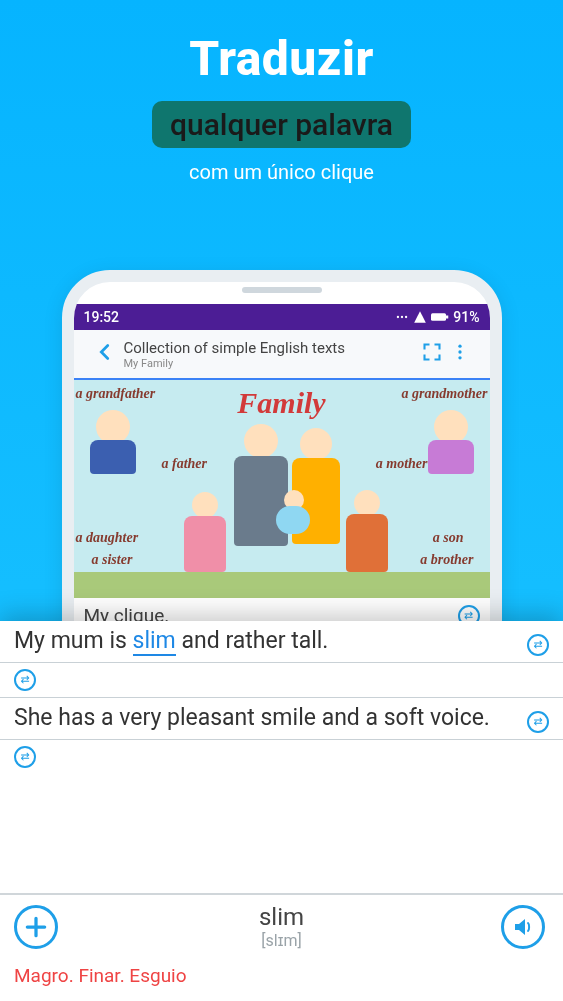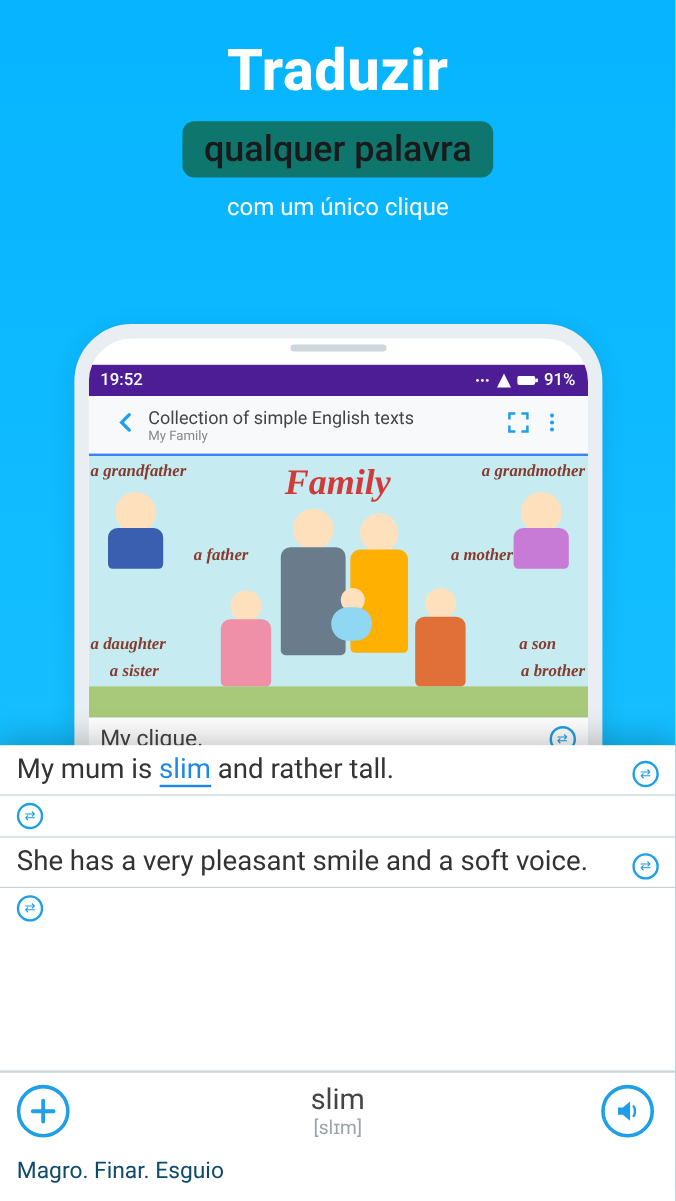--- a/index.html
+++ b/index.html
@@ -98,21 +98,21 @@
     align-items:center; row-gap:4px;
   }
   .dict .center { text-align:center; }
   .dict-word { font-size: 24px; color:#444; }
   .dict-phon { font-size: 16px; color:#9aa3a8; }
   .round-btn {
     width:44px; height:44px; border:3px solid #1e9fe8; border-radius:50%;
     display:flex; align-items:center; justify-content:center;
     color:#1e9fe8; background:#fff; cursor:pointer;
   }
-  .dict-def { grid-column: 1 / -1; font-size: 19px; color:#0c4a6e; margin-top:10px; }
+  .dict-def { grid-column: 1 / -1; font-size: 19px; color:#ef4444; margin-top:10px; }
 
   
   .head { border-radius:50%; background:#ffe0bd; position:absolute; }
   .body { position:absolute; border-radius: 8px 8px 4px 4px; }
 </style>
 </head>
 <body>
 
 <div class="hero">
   <h1>Traduzir</h1>
@@ -169,21 +169,21 @@
 
     <div class="illus">
       <div class="center-title">Family</div>
       <span class="lbl" style="top:6px; left:2px;">a grandfather</span>
       <span class="lbl" style="top:6px; right:2px;">a grandmother</span>
       <span class="lbl" style="top:76px; left:88px;">a father</span>
       <span class="lbl" style="top:76px; right:62px;">a mother</span>
       <span class="lbl" style="top:150px; left:2px;">a daughter</span>
       <span class="lbl" style="top:172px; left:18px;">a sister</span>
       <span class="lbl" style="top:150px; right:26px;">a son</span>
-      <span class="lbl" style="top:172px; right:2px;">a brother</span>
+      <span class="lbl" style="top:172px; right:16px;">a brother</span>
 
       <div class="head" style="top:30px; left:22px; width:34px; height:34px; background:#ffe0bd;"></div>
       <div class="body" style="top:60px; left:16px; width:46px; height:34px; background:#3b5fb0;"></div>
 
       <div class="head" style="top:30px; right:22px; width:34px; height:34px;"></div>
       <div class="body" style="top:60px; right:16px; width:46px; height:34px; background:#c77bd6;"></div>
 
       <div class="head" style="top:44px; left:170px; width:34px; height:34px;"></div>
       <div class="body" style="top:76px; left:160px; width:54px; height:90px; background:#6a7b8c;"></div>
 

